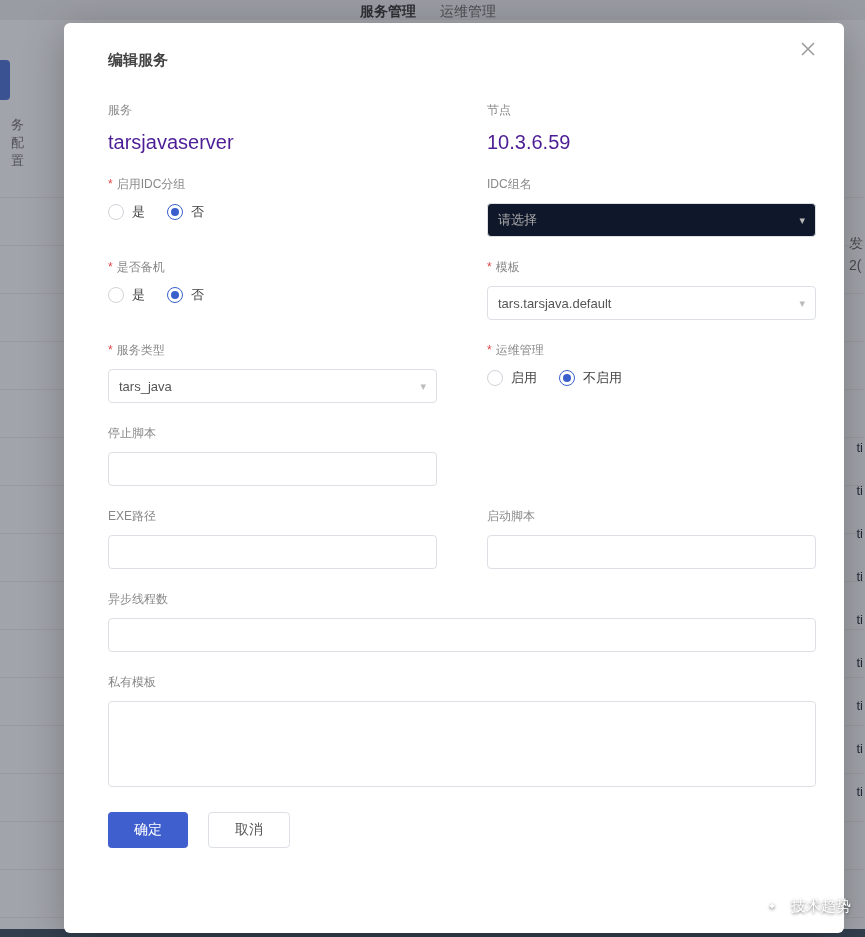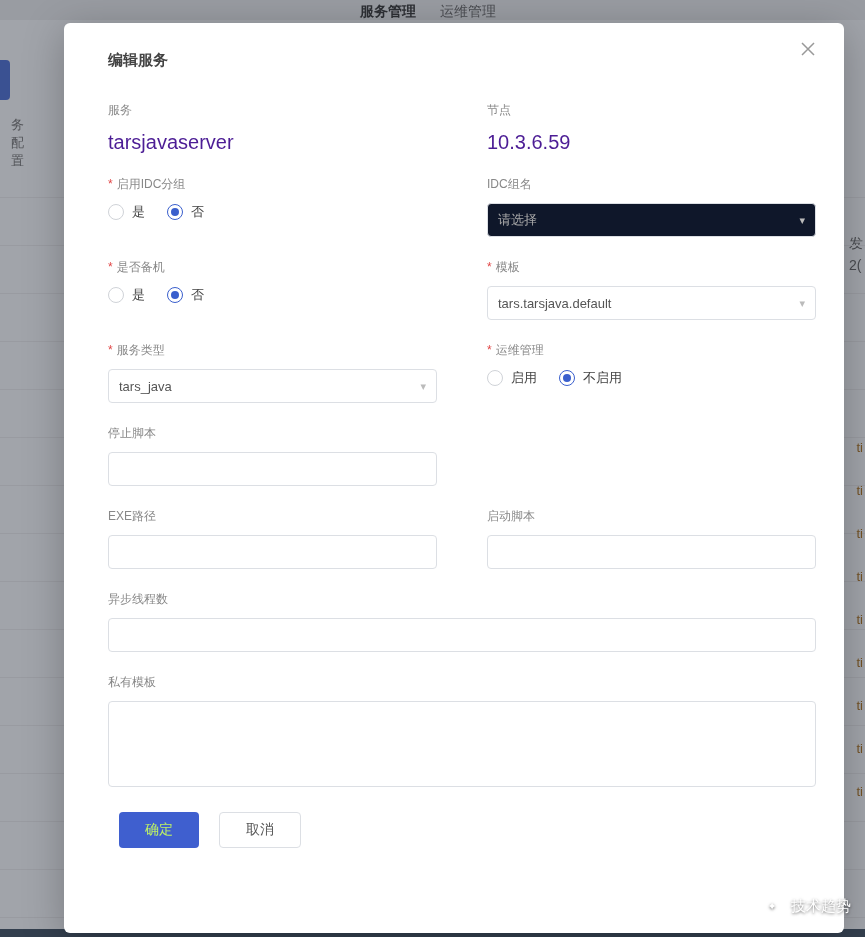--- a/index.html
+++ b/index.html
@@ -10,21 +10,21 @@
 .bg { position: absolute; inset: 0; filter: blur(0); }
 .bg-header { position: absolute; top: 0; left: 0; right: 0; height: 20px; background: #e6e8ea; }
 .bg-nav { position: absolute; top: 0; left: 360px; display: flex; gap: 24px; color: #555; font-size: 14px; }
 .bg-nav span { padding: 3px 0; }
 .bg-nav .active { color: #222; font-weight: 600; border-bottom: 2px solid #3a5fcd; }
 .bg-side { position: absolute; left: 0; top: 60px; color: #666; font-size: 13px; }
 .bg-side .tab { background: #3a5fcd; width: 10px; height: 40px; position: absolute; top: 0; left: 0; border-radius: 0 4px 4px 0; }
 .bg-side .text { position: absolute; left: 0; top: 56px; padding-left: 11px; }
 .bg-rows { position: absolute; left: 0; right: 0; top: 150px; bottom: 0; }
 .bg-row { height: 48px; border-bottom: 1px solid #e5e6e8; }
-.bg-right { position: absolute; right: 2px; top: 440px; color: #a16207; font-size: 13px; display: flex; flex-direction: column; gap: 28px; }
+.bg-right { position: absolute; right: 2px; top: 440px; color: #0f172a; font-size: 13px; display: flex; flex-direction: column; gap: 28px; }
 .bg-right-top { position: absolute; right: 2px; top: 235px; color: #555; font-size: 14px; }
 
 .overlay { position: absolute; inset: 0; background: rgba(60,65,75,0.45); }
 
 .modal {
   position: absolute; left: 64px; top: 23px; width: 780px; height: 910px;
   background: #fff; border-radius: 6px; box-shadow: 0 8px 40px rgba(0,0,0,0.25);
   padding: 28px 28px 24px 44px;
 }
 .modal-title { font-size: 15px; font-weight: 600; color: #444; }
@@ -53,21 +53,21 @@
 }
 .input::placeholder { color: #bbb; }
 .select { display: flex; align-items: center; justify-content: space-between; cursor: pointer; color: #555; }
 .select.disabled { background: #0f172a; color: #aaa; cursor: not-allowed; }
 .select .sel-text { flex: 1; }
 .select .caret { color: #bbb; font-size: 11px; }
 .textarea { height: 86px; padding: 8px 10px; resize: none; }
 
 .footer { margin-top: 14px; display: flex; gap: 20px; }
 .btn { height: 36px; padding: 0 26px; border-radius: 4px; font-size: 14px; cursor: pointer; border: none; }
-.btn-primary { background: #3f5fcf; color: #bef264; margin-left: 11px; }
+.btn-primary { background: #3f5fcf; color: #ffffff; }
 .btn-default { background: #fff; color: #555; border: 1px solid #dcdfe4; }
 
 .watermark { position: absolute; right: 14px; bottom: 20px; display: flex; align-items: center; gap: 8px; color: #fff; font-size: 15px; text-shadow: 0 1px 3px rgba(0,0,0,0.6); }
 .watermark .wicon { width: 22px; height: 22px; border: 2px dotted #fff; border-radius: 50%; display: flex; align-items: center; justify-content: center; font-size: 11px; }
 
 .bg-bottom-bar { position: absolute; left: 0; right: 0; bottom: 0; height: 8px; background: #2c3e50; }
 </style>
 </head>
 <body>
 

